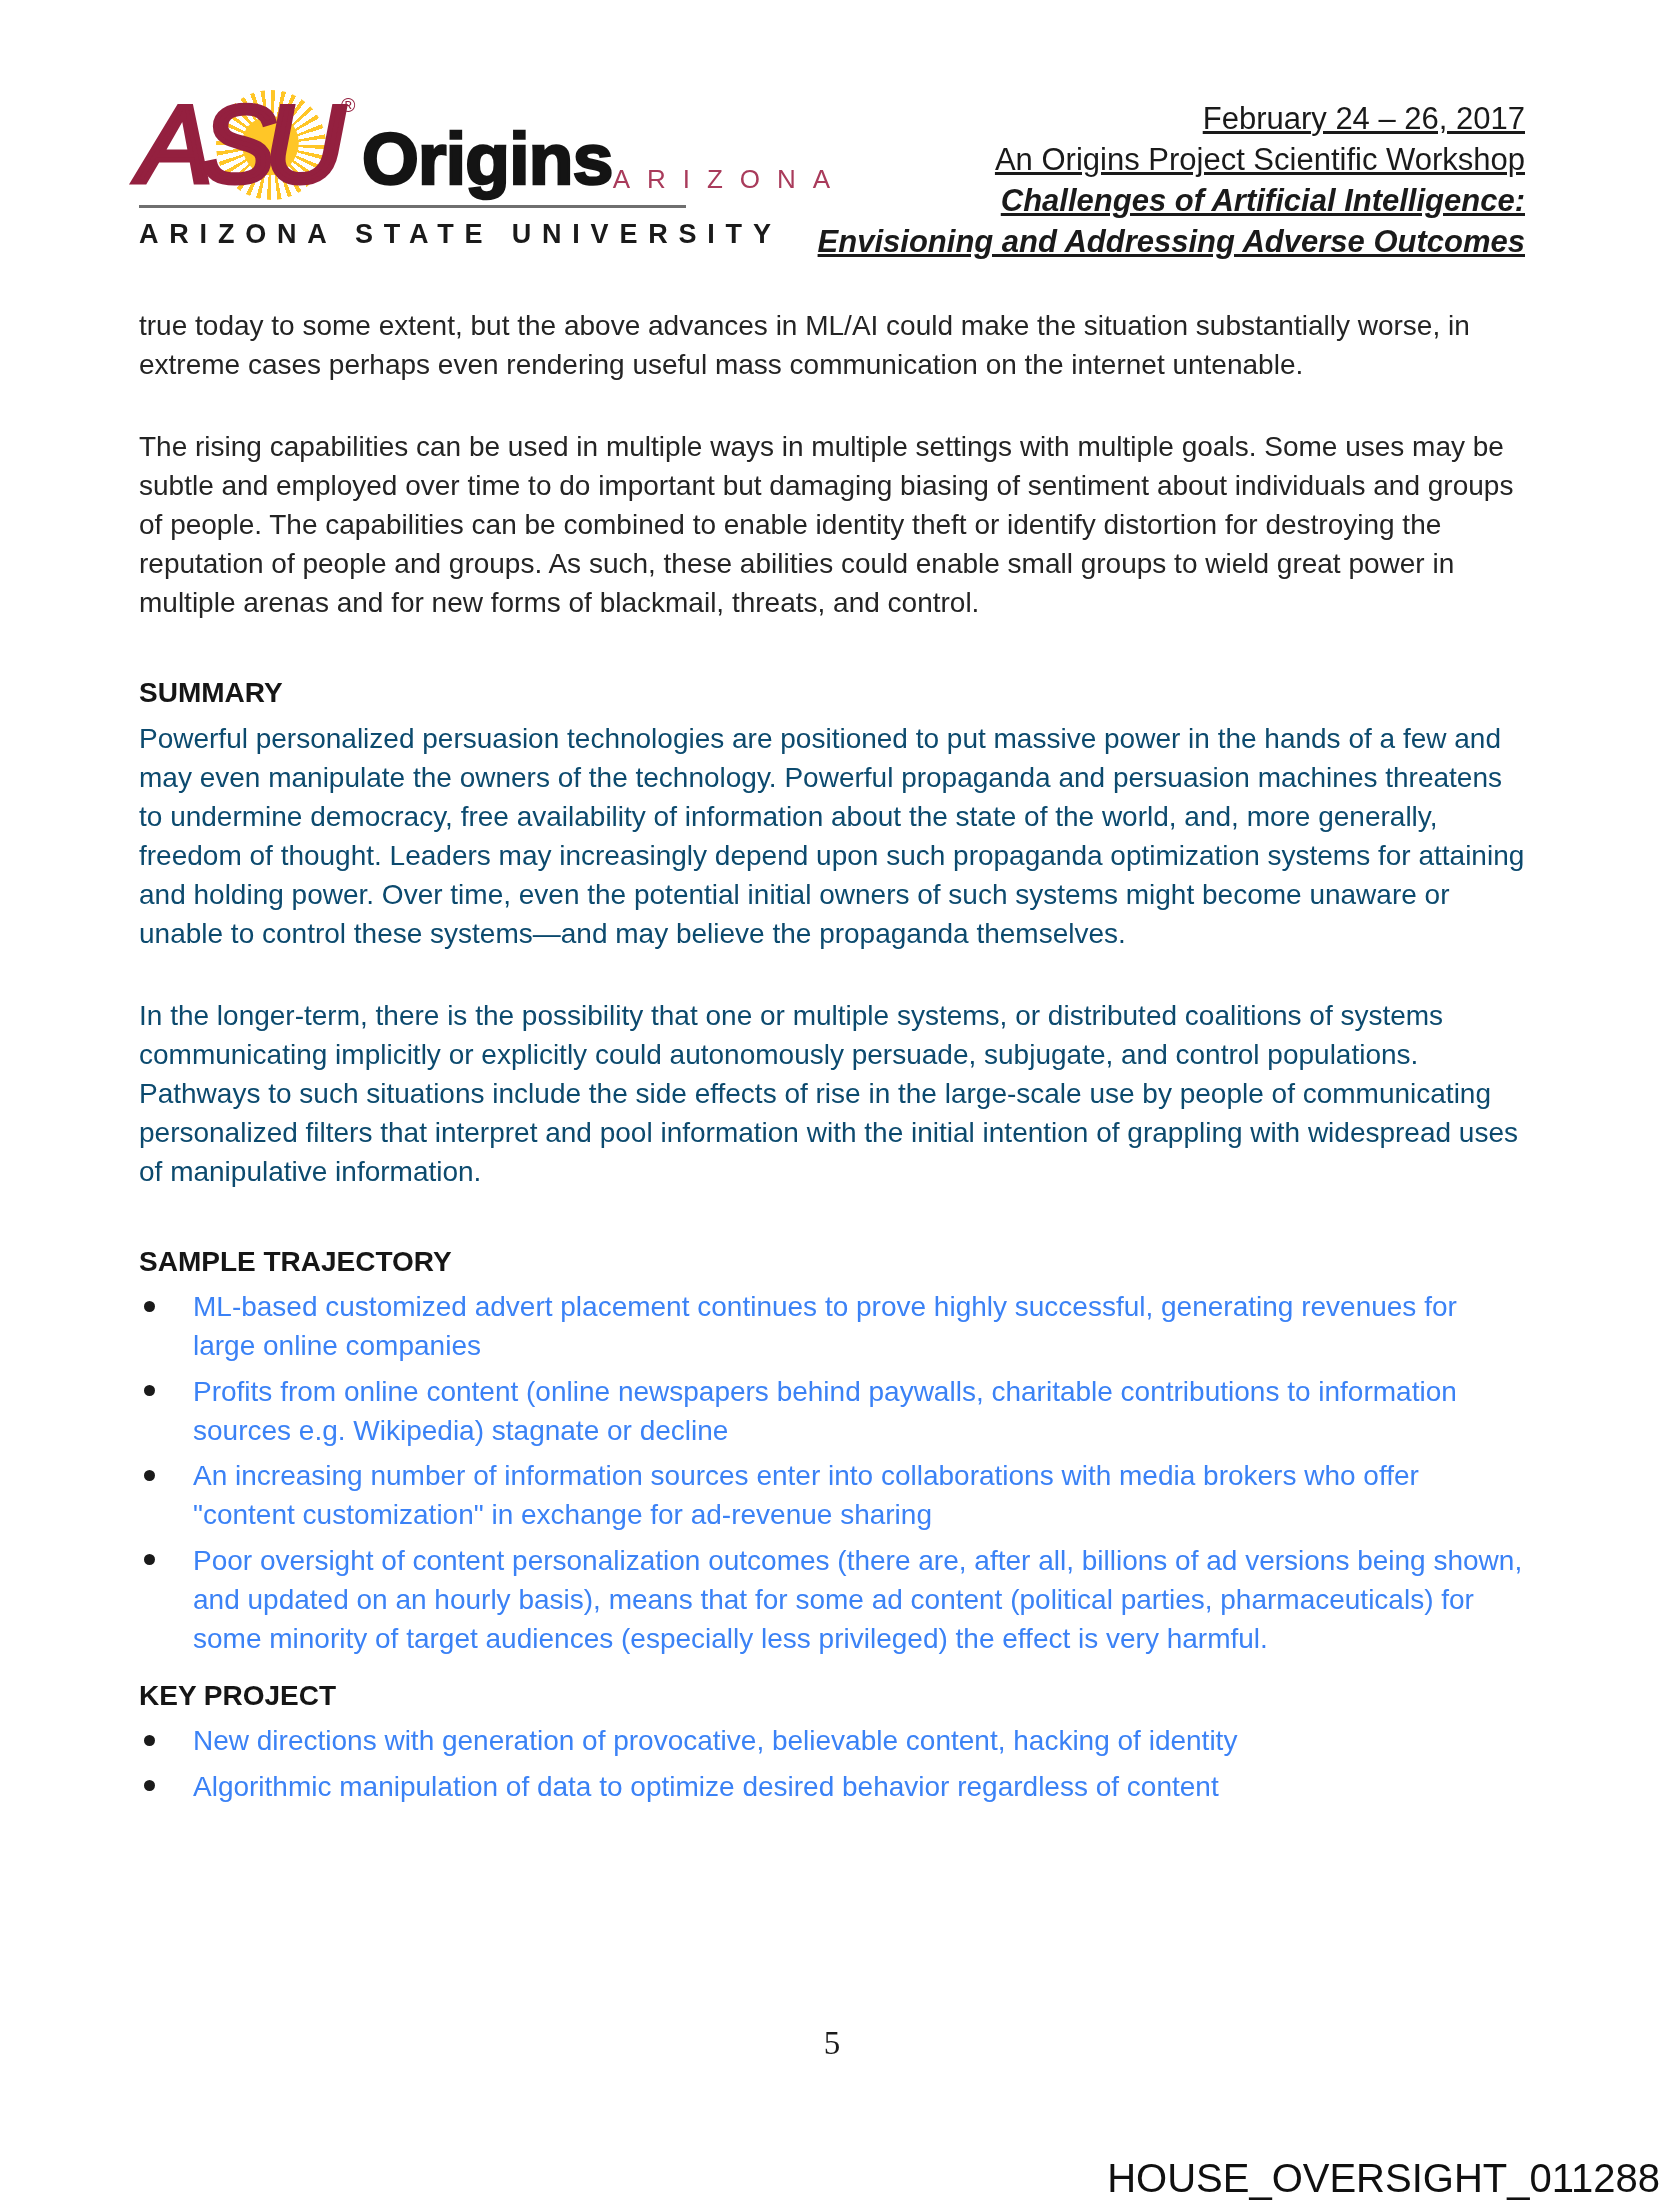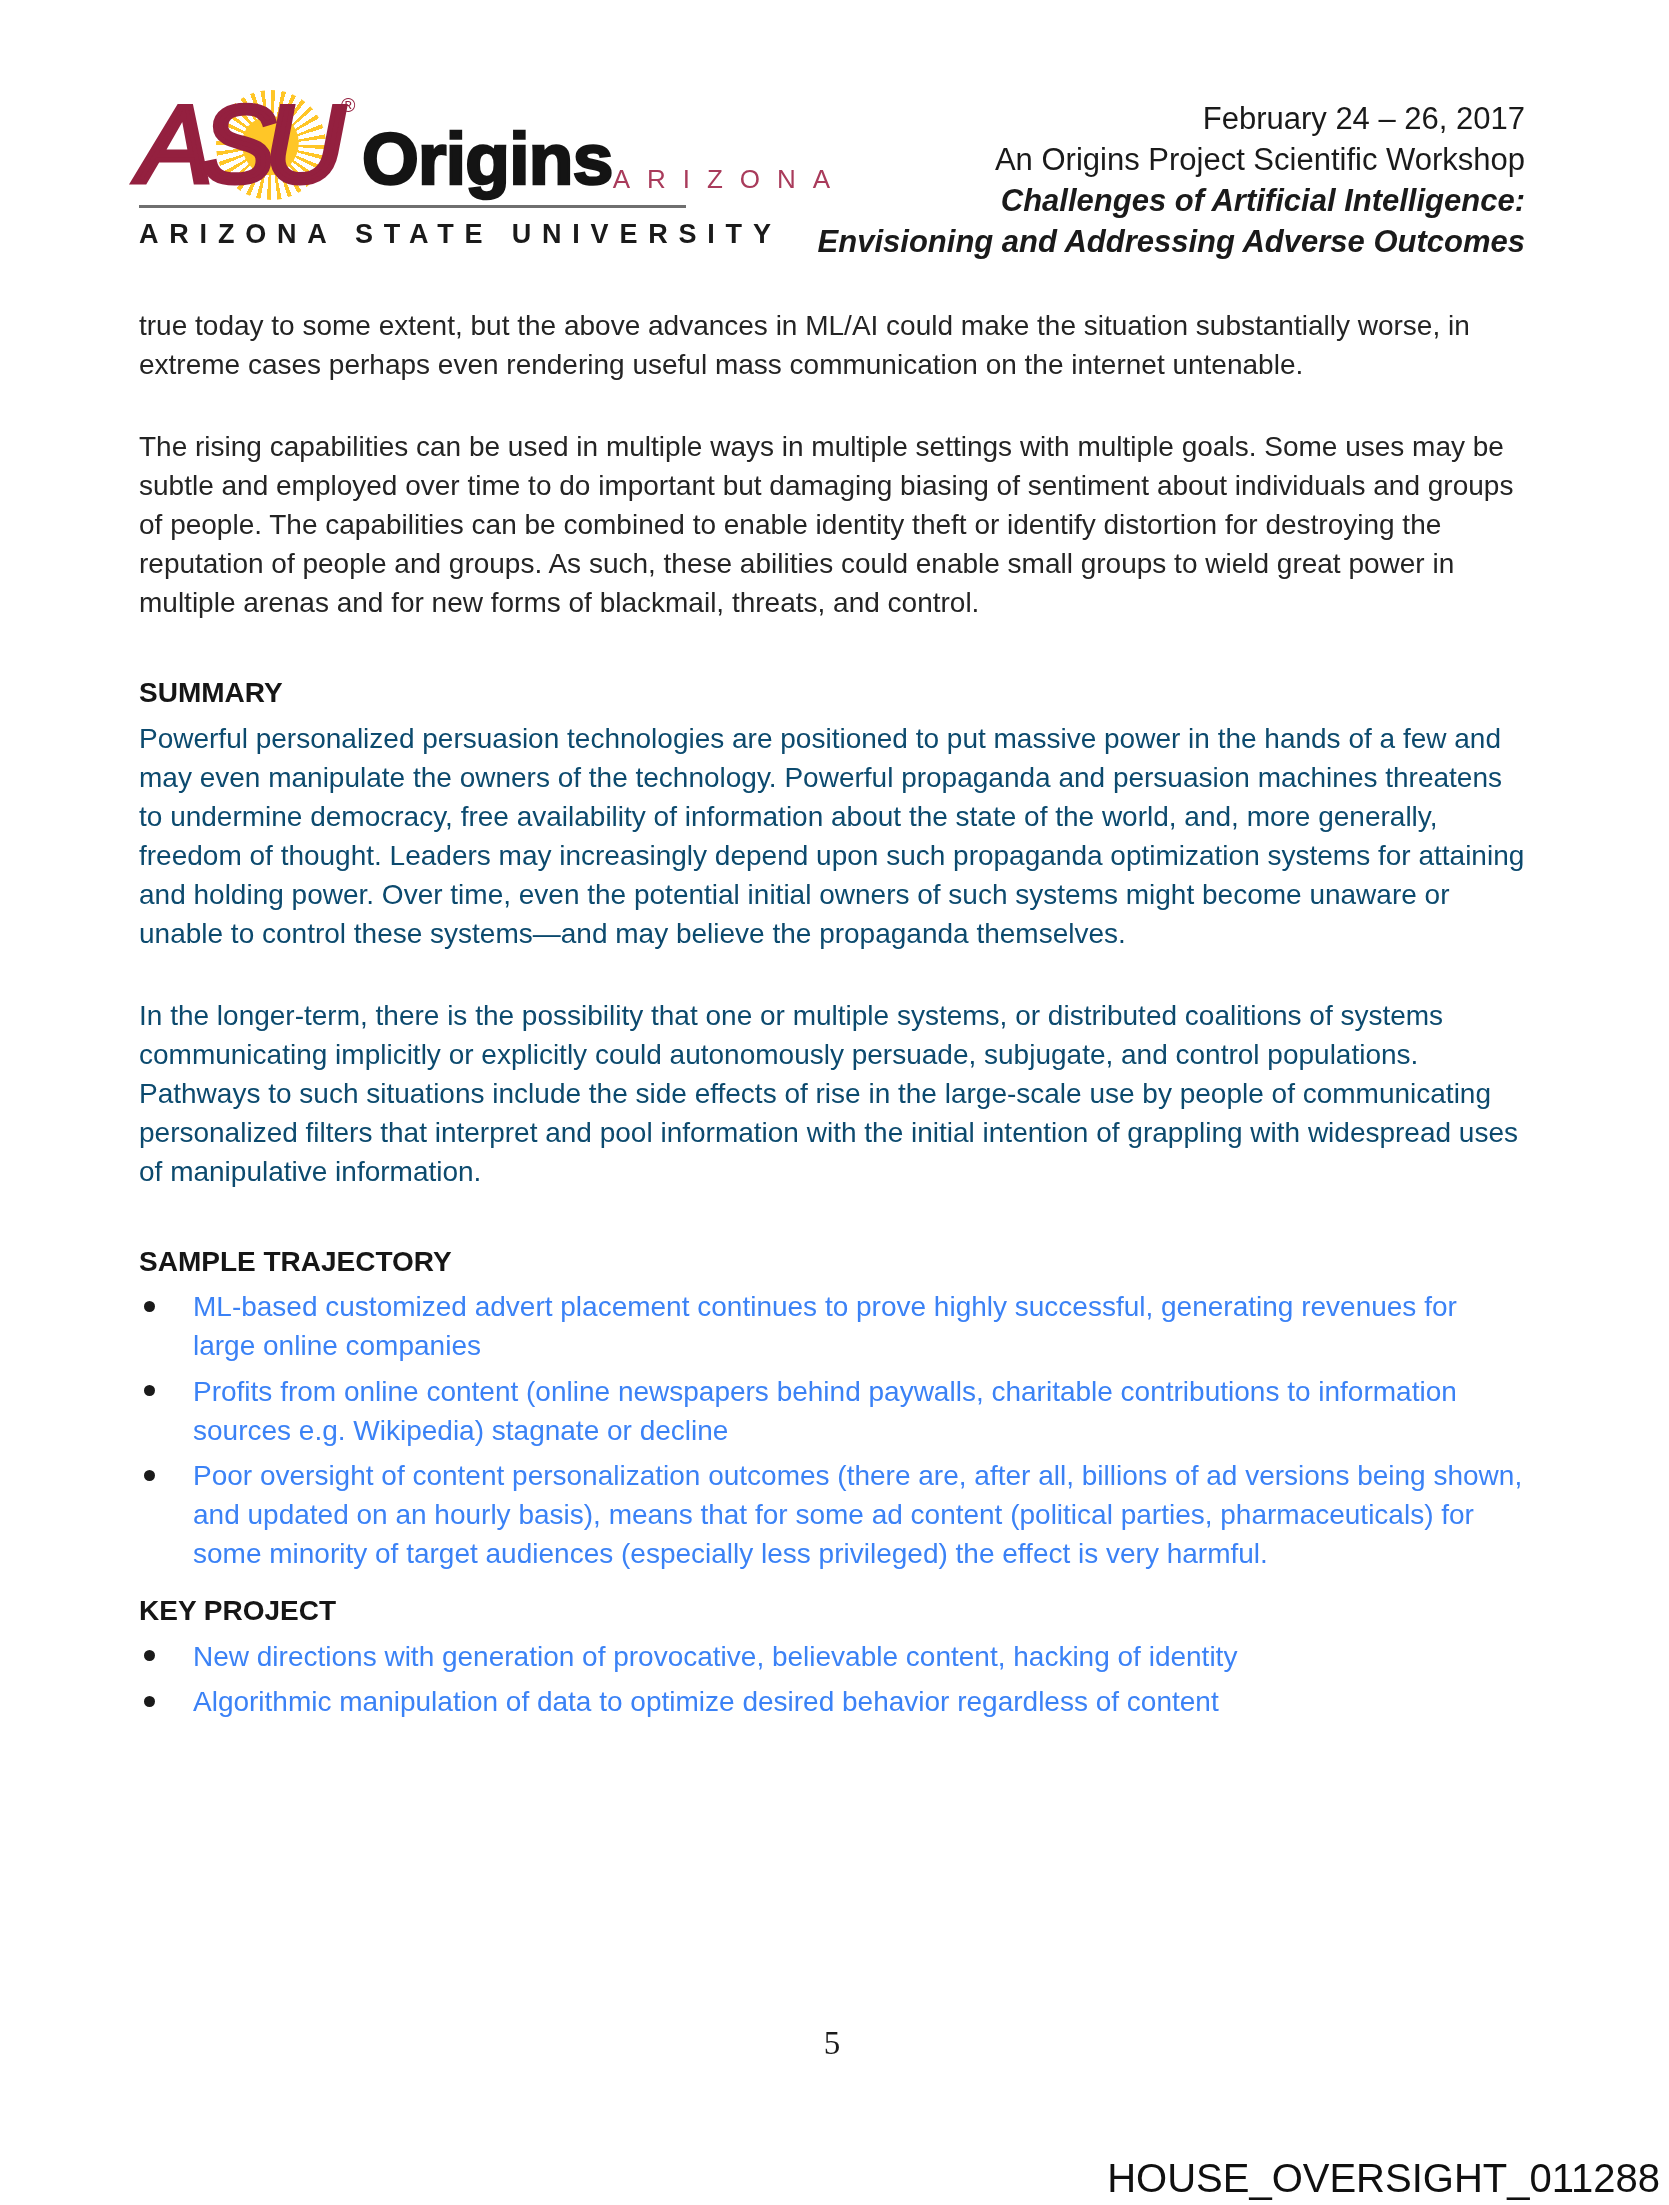--- a/index.html
+++ b/index.html
@@ -74,20 +74,21 @@
     letter-spacing:10.8px; color:#1a1a1a;
     white-space:nowrap;
   }
 
   .header-meta {
     text-align:right;
     font-size:31px; line-height:41px;
     color:#1a1a1a;
     padding-top:2.6px;
     flex:1 1 auto;
+    text-decoration:underline;
   }
   .header-meta .bold-italic { font-weight:700; font-style:italic; }
 
   
   .content {
     position:absolute;
     top:306px;
     left:139px;
     width:1386px;
     font-size:28px;
@@ -161,20 +162,21 @@
     <p class="para">The rising capabilities can be used in multiple ways in multiple settings with multiple goals. Some uses may be subtle and employed over time to do important but damaging biasing of sentiment about individuals and groups of people. The capabilities can be combined to enable identity theft or identify distortion for destroying the reputation of people and groups. As such, these abilities could enable small groups to wield great power in multiple arenas and for new forms of blackmail, threats, and control.</p>
 
     <h2 class="section-heading">SUMMARY</h2>
     <p class="para gray">Powerful personalized persuasion technologies are positioned to put massive power in the hands of a few and may even manipulate the owners of the technology. Powerful propaganda and persuasion machines threatens to undermine democracy, free availability of information about the state of the world, and, more generally, freedom of thought. Leaders may increasingly depend upon such propaganda optimization systems for attaining and holding power. Over time, even the potential initial owners of such systems might become unaware or unable to control these systems—and may believe the propaganda themselves.</p>
     <p class="para gray">In the longer-term, there is the possibility that one or multiple systems, or distributed coalitions of systems communicating implicitly or explicitly could autonomously persuade, subjugate, and control populations. Pathways to such situations include the side effects of rise in the large-scale use by people of communicating personalized filters that interpret and pool information with the initial intention of grappling with widespread uses of manipulative information.</p>
 
     <h2 class="section-heading">SAMPLE TRAJECTORY</h2>
     <ul class="bullet-list">
       <li class="bullet-item"><span>ML-based customized advert placement continues to prove highly successful, generating revenues for large online companies</span></li>
       <li class="bullet-item"><span>Profits from online content (online newspapers behind paywalls, charitable contributions to information sources e.g. Wikipedia) stagnate or decline</span></li>
+      <li class="bullet-item"><span>An increasing number of information sources enter into collaborations with media brokers who offer "content customization" in exchange for ad-revenue sharing</span></li>
       <li class="bullet-item"><span>Poor oversight of content personalization outcomes (there are, after all, billions of ad versions being shown, and updated on an hourly basis), means that for some ad content (political parties, pharmaceuticals) for some minority of target audiences (especially less privileged) the effect is very harmful.</span></li>
     </ul>
 
     <h2 class="section-heading tight">KEY PROJECT</h2>
     <ul class="bullet-list">
       <li class="bullet-item"><span>New directions with generation of provocative, believable content, hacking of identity</span></li>
       <li class="bullet-item"><span>Algorithmic manipulation of data to optimize desired behavior regardless of content</span></li>
     </ul>
   </main>
 

